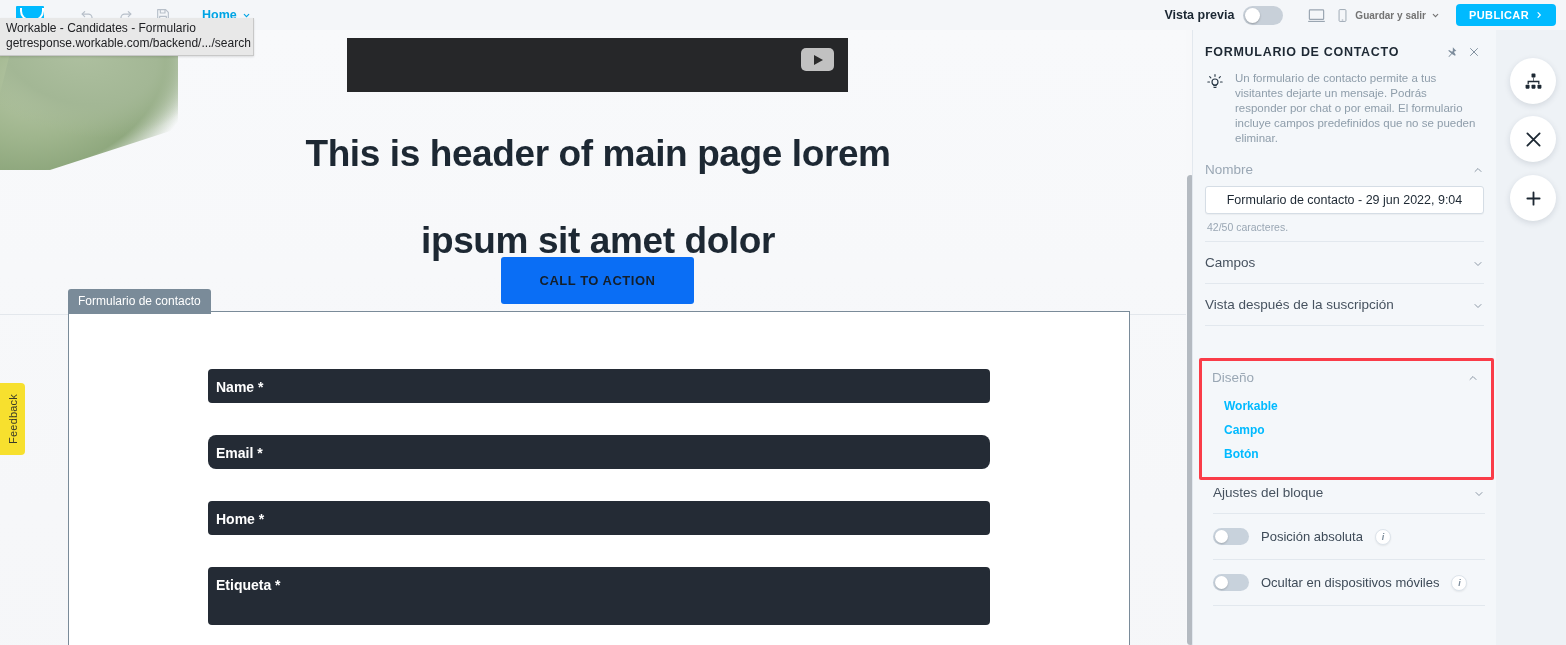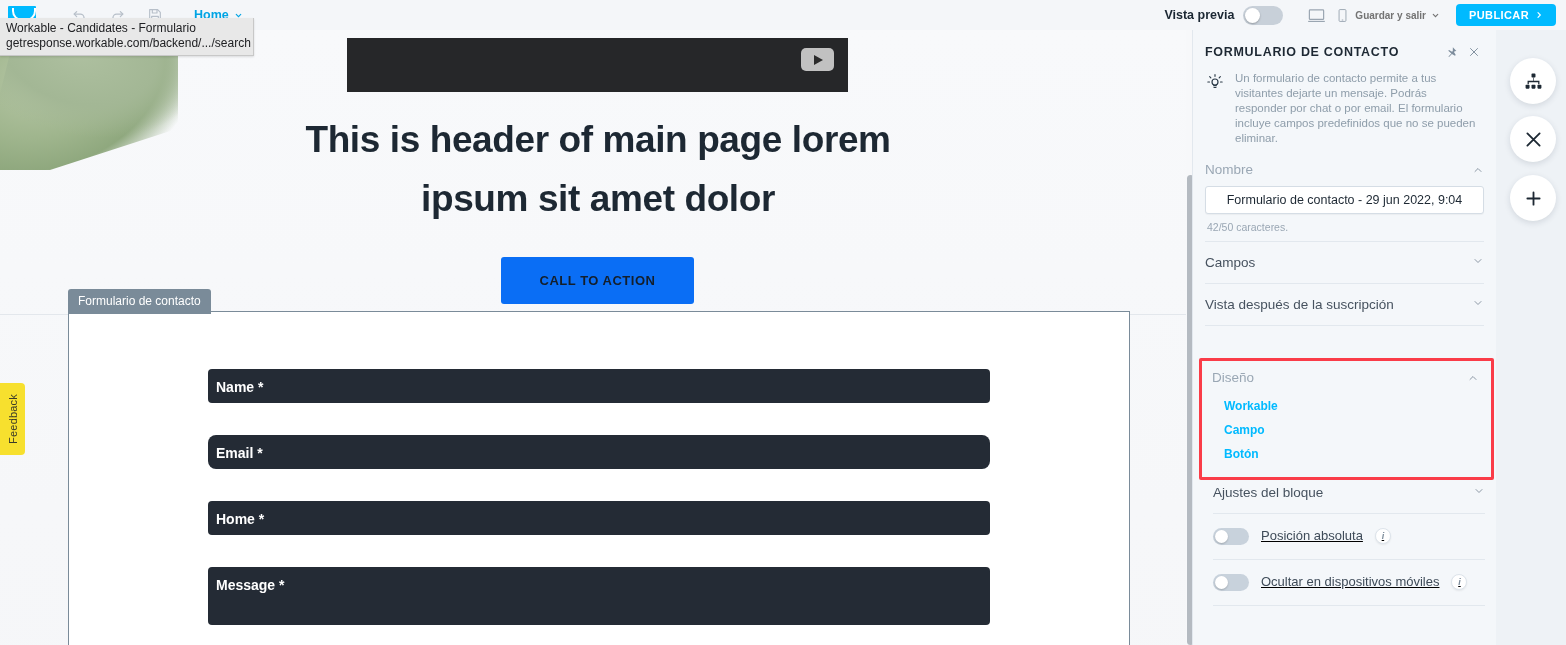--- a/index.html
+++ b/index.html
@@ -11,21 +11,21 @@
   }
   #app { position: relative; width: 1566px; height: 645px; }
 
   
   .topbar {
     position: absolute; top: 0; left: 0; width: 1566px; height: 30px;
     background: #f4f6f9;
     display: flex; align-items: center;
     z-index: 40;
   }
-  .tb-left { display: flex; align-items: center; height: 30px; padding-left: 8px; gap: 8px; }
+  .tb-left { display: flex; align-items: center; height: 30px; padding-left: 16px; gap: 8px; }
   .brand-logo {
     width: 28px; height: 19px; background: #00baff;
     position: relative; margin-right: 20px; border-radius: 1px;
   }
   .brand-logo::after {
     content: ""; position: absolute; left: 4px; top: 2px;
     width: 20px; height: 11px;
     border: 2.5px solid #ffffff; border-top: none;
     border-radius: 0 0 10px 10px;
   }
@@ -113,21 +113,21 @@
     display: flex; align-items: center; justify-content: center;
   }
   .play-btn .tri {
     width: 0; height: 0; border-left: 9px solid #2b2b2b;
     border-top: 5.5px solid transparent; border-bottom: 5.5px solid transparent;
     margin-left: 2px;
   }
   .hero-h1 {
     position: absolute; left: 288px; top: 80px; width: 620px;
     text-align: center; color: #1d2833;
-    font-size: 37px; font-weight: bold; line-height: 59px;
+    font-size: 37px; font-weight: bold; line-height: 87px;
     letter-spacing: -0.4px;
   }
   .cta {
     position: absolute; left: 501px; top: 227px; width: 193px; height: 47px;
     background: #0a6ef5; color: #141f2b;
     font-size: 13px; font-weight: bold; letter-spacing: .5px;
     display: flex; align-items: center; justify-content: center;
     border-radius: 3px; cursor: pointer;
   }
   .sep-line { position: absolute; left: 0; top: 284px; width: 1190px; height: 1px; background: #e3e7ec; }
@@ -189,21 +189,21 @@
     font-size: 12.5px; font-weight: bold; letter-spacing: .7px; color: #1d2833; flex: 1;
   }
   .ph-icon { color: #7d8d9c; cursor: pointer; margin-left: 10px; display: flex; }
   .tipbox { display: flex; padding: 12px 18px 0 12px; gap: 10px; }
   .bulb { color: #2b3a47; flex-shrink: 0; margin-top: 1px; }
   .tiptext { font-size: 11.5px; line-height: 15px; color: #8e9daa; }
 
   .sec {
     margin: 0 12px; border-bottom: 1px solid #e2e8ee;
     padding: 13px 0 13px 0;
-    display: flex; align-items: flex-start; cursor: pointer;
+    display: flex; align-items: flex-end; cursor: pointer;
   }
   .sec-label { flex: 1; font-size: 13.5px; color: #46525f; }
   .sec-label.muted { color: #9aa7b4; }
   .chev { color: #8d99a6; display: flex; }
 
   .nombre-sec { margin: 4px 12px 0 12px; padding: 12px 0 9px 0; display: flex; align-items: center; cursor: pointer; }
 
   .name-input-wrap { padding: 0 12px; }
   .name-input {
     width: 100%; height: 28px; background: #fff;
@@ -224,21 +224,21 @@
   .design-head { display: flex; align-items: center; padding: 9px 12px 6px 10px; cursor: pointer; }
   .design-links { padding: 3px 0 11px 22px; }
   .dl {
     display: block; font-size: 12px; font-weight: bold; color: #00baff;
     padding: 5px 0; cursor: pointer; text-decoration: none;
   }
 
   .tail { position: absolute; left: 0; top: 442px; width: 304px; padding-left: 8px; }
   .toggle-row {
     margin: 0 12px; border-bottom: 1px solid #e2e8ee;
-    padding: 14px 0; display: flex; align-items: flex-start; gap: 12px; text-decoration: underline;
+    padding: 14px 0; display: flex; align-items: center; gap: 12px;
   }
   .tgl {
     width: 36px; height: 17px; border-radius: 9px; background: #c8d2dc;
     position: relative; cursor: pointer; flex-shrink: 0;
   }
   .tgl .k { position: absolute; left: 2px; top: 2px; width: 13px; height: 13px; border-radius: 50%; background: #fff; box-shadow: 0 1px 2px rgba(0,0,0,.2); }
   .tgl-label { font-size: 13px; color: #3e4b58; }
   .info-i {
     width: 16px; height: 16px; border-radius: 50%; background: #fff;
     border: 1px solid #dde4eb; color: #7d8d9c;
@@ -285,21 +285,21 @@
       <div class="cta">CALL TO ACTION</div>
 
       <div class="sep-line"></div>
 
       <div class="form-tab">Formulario de contacto</div>
 
       <div class="form-block">
         <div class="fld f1">Name *</div>
         <div class="fld f2">Email *</div>
         <div class="fld f3">Home *</div>
-        <div class="fld f4">Message *</div>
+        <div class="fld f4">Etiqueta *</div>
 
       </div>
     </div>
 
     <div class="cv-scroll-track">
       <div class="cv-scroll-thumb"></div>
     </div>
   </div>
 
   <div class="feedback">

